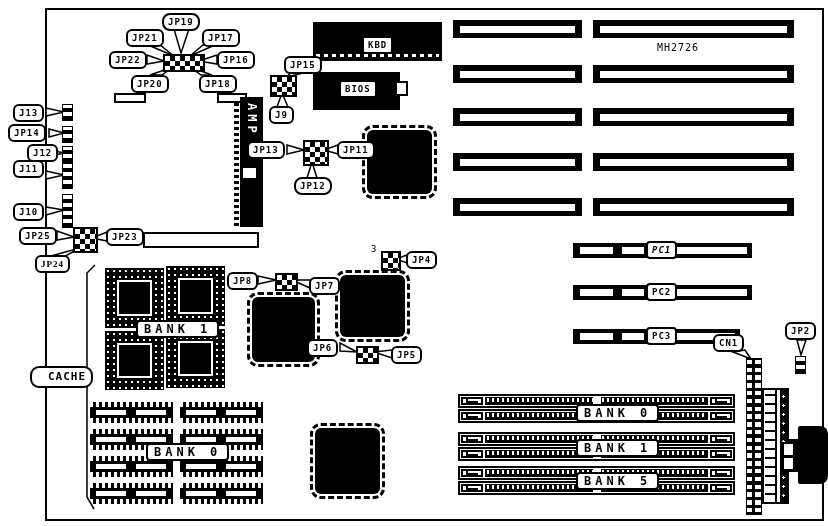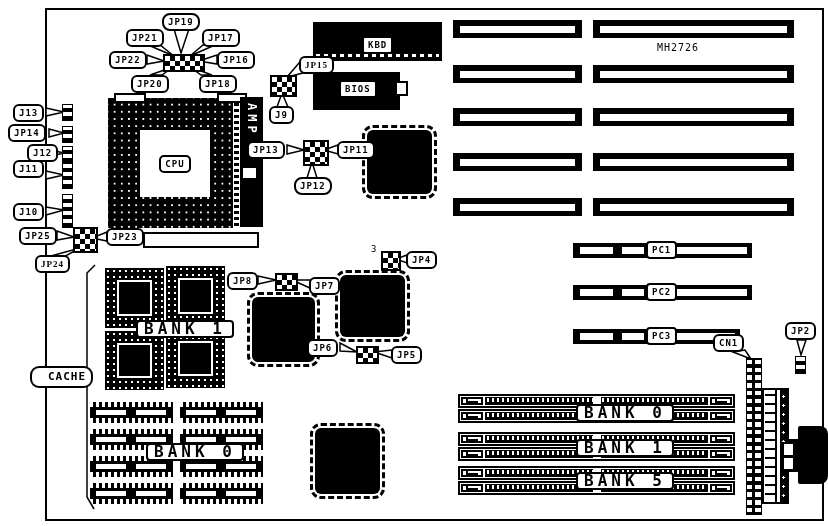--- a/index.html
+++ b/index.html
@@ -7,21 +7,21 @@
           font-family:"DejaVu Sans Mono",monospace;}
   .brd{position:absolute;left:45px;top:8px;width:775px;height:509px;border:2px solid #000;z-index:0;}
   #leads{position:absolute;left:0;top:0;z-index:3;pointer-events:none;}
   .lead{fill:#fff;stroke:#000;stroke-width:1.5;}
   .brkt{fill:none;stroke:#000;stroke-width:1.5;}
 
   .lbl{position:absolute;background:#fff;border:2px solid #000;border-radius:6px;
        font:bold 9px "DejaVu Sans Mono",monospace;letter-spacing:1px;padding:2px 4px;
        line-height:10px;white-space:nowrap;z-index:5;color:#000;}
   .lbl-static{position:static;border-radius:5px;}
-  .bank{letter-spacing:4px;font-size:16px;border-radius:4px;z-index:6;padding:2px 6px;}
+  .bank{letter-spacing:4px;font-size:12px;border-radius:4px;z-index:6;padding:2px 6px;}
   .cache{font-size:11px;border-radius:9px;padding:4px 5px;}
   .txt{position:absolute;font:10px "DejaVu Sans Mono",monospace;letter-spacing:1px;z-index:2;color:#000;}
 
   .chk{position:absolute;border:2px solid #000;background-color:#fff;z-index:4;
        background-image:linear-gradient(45deg,#000 25%,transparent 25% 75%,#000 75%),
                         linear-gradient(45deg,#000 25%,transparent 25% 75%,#000 75%);
        background-size:10px 10px;background-position:0 0,5px 5px;}
   .vpin{position:absolute;width:9px;border:1px solid #000;z-index:4;
         background:repeating-linear-gradient(0deg,#000 0 4px,#fff 4px 8px);}
 
@@ -122,25 +122,20 @@
     <path class="lead" d="M407 255 L396 259 L407 263 Z"></path>
     <path class="lead" d="M258 276 L276 280 L258 284 Z"></path>
     <path class="lead" d="M310 280 L292 280 L310 288 Z"></path>
     <path class="lead" d="M340 343 L357 352 L340 351 Z"></path>
     <path class="lead" d="M392 350 L374 352 L392 358 Z"></path>
     <path class="lead" d="M733 352 L751 359 L745 350 Z"></path>
     <path class="lead" d="M797 340 L801 355 L806 340 Z"></path>
     <path class="brkt" d="M95 265 L87 273 L87 371 L79 378 L87 385 L87 497 L94 509"></path>
   </svg>
 
-  <div class="pga">
-    <div class="pga-center">
-      <div class="lbl lbl-static">CPU</div>
-    </div>
-  </div>
   <div class="wbar" style="left:114px;top:93px;width:28px;height:6px;"></div>
   <div class="wbar" style="left:217px;top:93px;width:26px;height:6px;"></div>
   <div class="wbar" style="left:143px;top:232px;width:112px;height:12px;"></div>
 
   <div class="ticks-v"></div>
   <div class="amp">
     <div class="amp-text">AMP</div>
     <div class="amp-notch"></div>
   </div>
 
@@ -175,21 +170,21 @@
   <div class="isa" style="left:593px;top:108px;width:201px;height:18px;"></div>
   <div class="isa" style="left:453px;top:153px;width:129px;height:18px;"></div>
   <div class="isa" style="left:593px;top:153px;width:201px;height:18px;"></div>
   <div class="isa" style="left:453px;top:198px;width:129px;height:18px;"></div>
   <div class="isa" style="left:593px;top:198px;width:201px;height:18px;"></div>
   <div class="txt" style="left:657px;top:42px;">MH2726</div>
 
   <div class="pcs" style="left:573px;top:243px;width:179px;"></div>
   <div class="pcs" style="left:573px;top:285px;width:179px;"></div>
   <div class="pcs short" style="left:573px;top:329px;width:167px;"></div>
-  <div class="lbl" style="left:646px;top:241px;border-radius:4px;">PC1</div>
+  <div class="lbl" style="left:646px;top:241px;border-radius:4px;font-style:italic;">PC1</div>
   <div class="lbl" style="left:646px;top:283px;border-radius:4px;">PC2</div>
   <div class="lbl" style="left:646px;top:327px;border-radius:4px;">PC3</div>
 
   <div class="simm" style="top:394px;">
       <span class="simm-end"></span>
       <div class="simm-bar"></div>
       <span class="simm-end"></span>
     </div>
   <div class="simm" style="top:409px;">
       <span class="simm-end"></span>
@@ -242,21 +237,21 @@
   <div class="vpin" style="left:62px;top:163px;height:24px;"></div>
   <div class="vpin" style="left:62px;top:194px;height:32px;"></div>
 
   <div class="lbl" style="left:162px;top:13px;border-radius:8px;">JP19</div>
   <div class="lbl" style="left:126px;top:29px;">JP21</div>
   <div class="lbl" style="left:202px;top:29px;">JP17</div>
   <div class="lbl" style="left:109px;top:51px;">JP22</div>
   <div class="lbl" style="left:217px;top:51px;">JP16</div>
   <div class="lbl" style="left:131px;top:75px;">JP20</div>
   <div class="lbl" style="left:199px;top:75px;">JP18</div>
-  <div class="lbl" style="left:299px;top:56px;font-family:Liberation Serif, serif;">JP15</div>
+  <div class="lbl" style="left:284px;top:56px;">JP15</div>
   <div class="lbl" style="left:269px;top:106px;">J9</div>
   <div class="lbl" style="left:362px;top:36px;border-radius:3px;">KBD</div>
   <div class="lbl" style="left:339px;top:80px;border-radius:3px;">BIOS</div>
   <div class="lbl" style="left:13px;top:104px;">J13</div>
   <div class="lbl" style="left:8px;top:124px;">JP14</div>
   <div class="lbl" style="left:27px;top:144px;text-align:center;">J12</div>
   <div class="lbl" style="left:13px;top:160px;">J11</div>
   <div class="lbl" style="left:13px;top:203px;">J10</div>
   <div class="lbl" style="left:19px;top:227px;">JP25</div>
   <div class="lbl" style="left:106px;top:228px;">JP23</div>

